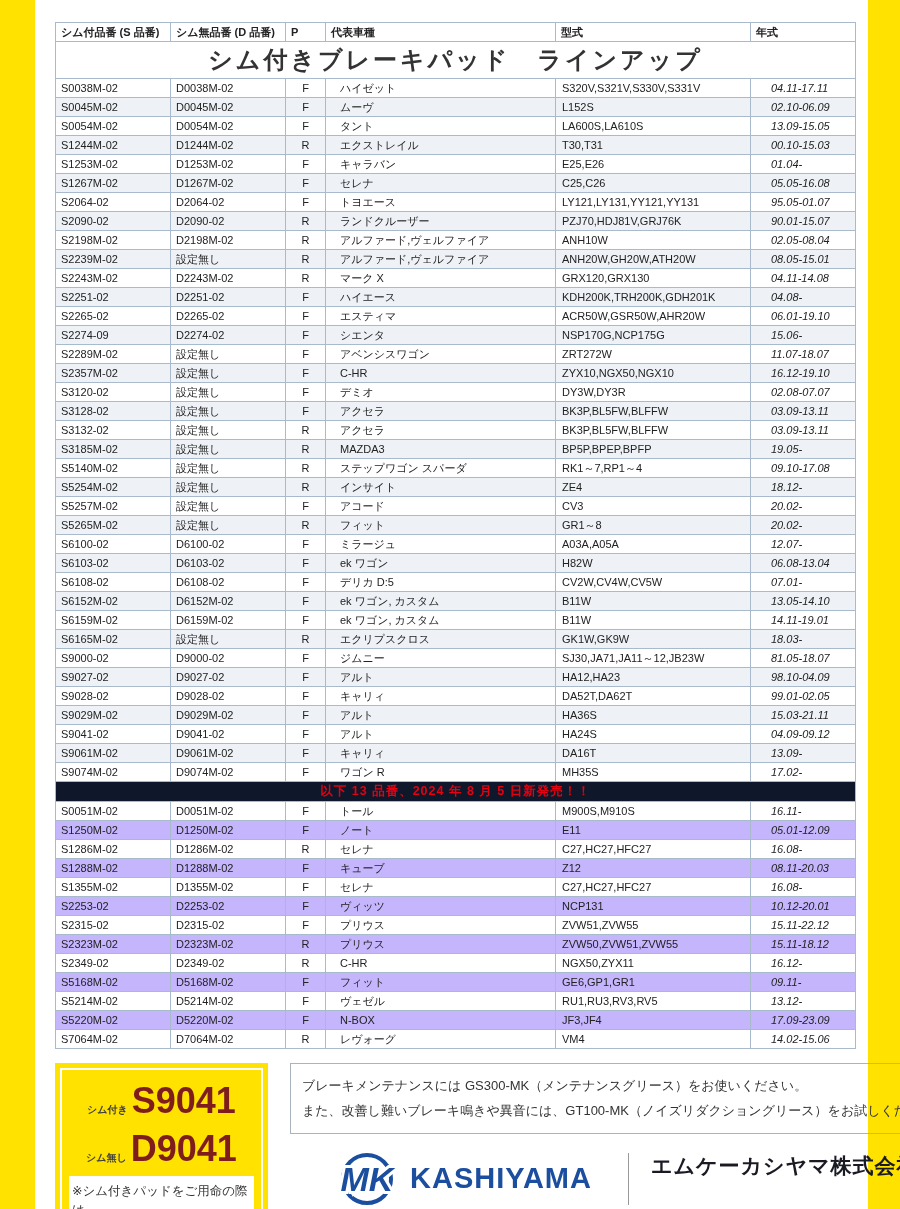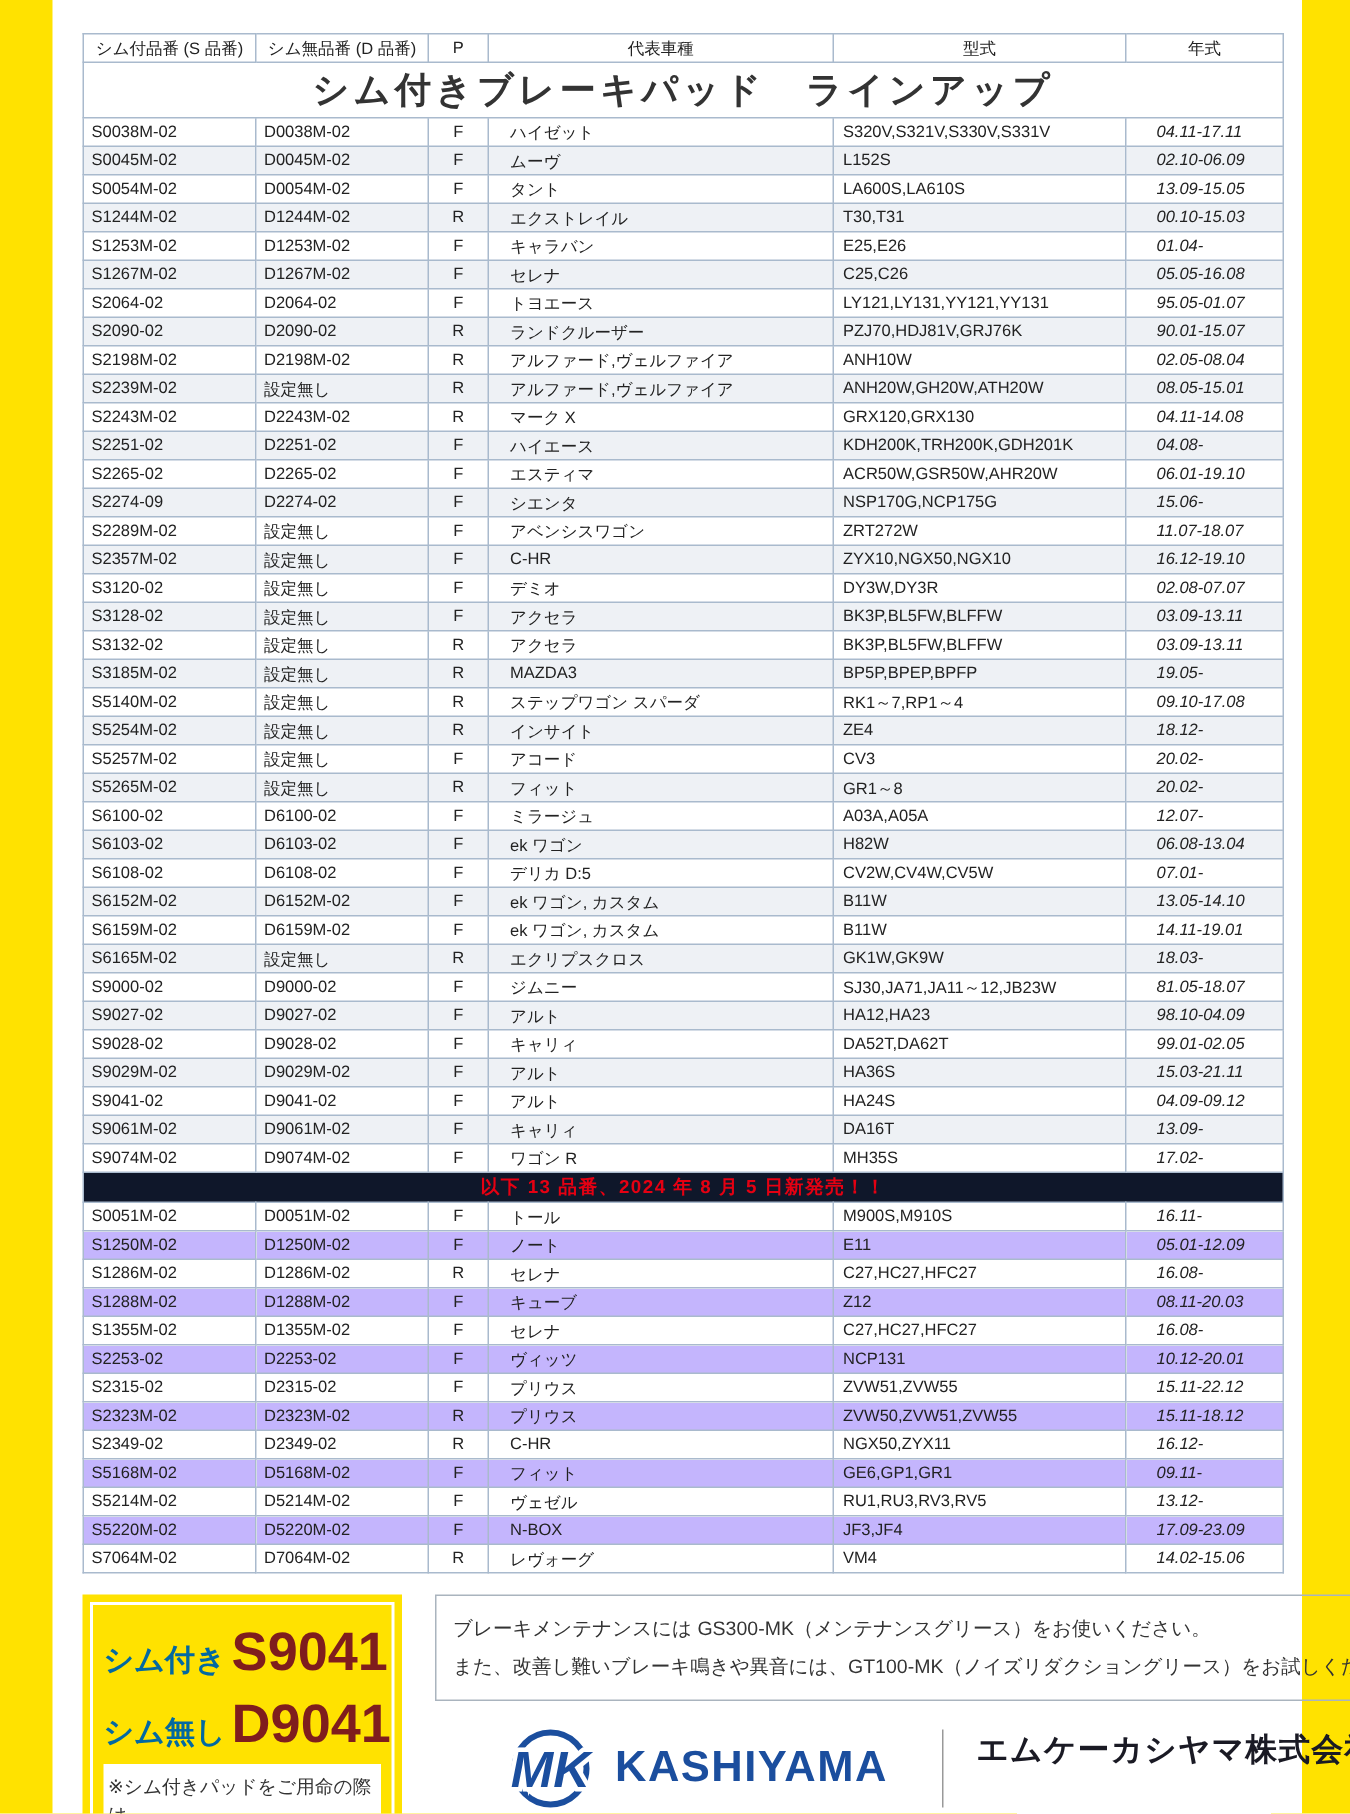--- a/index.html
+++ b/index.html
@@ -23,21 +23,21 @@
     border:1px solid #a9bacd;
     font-size:11px; color:#222; height:19px;
     padding:0 5px; overflow:hidden; white-space:nowrap;
     background:#fff;
   }
   tr.title-row td {
     height:37px; font-size:24px; font-weight:bold; letter-spacing:3px;
     text-align:center; color:#333; background:#fff;
   }
   thead th {
-    background:#e6edf4; font-weight:normal; text-align:center;
+    background:#e6edf4; font-weight:bold; text-align:left;
     height:21px; color:#333;
   }
   tbody td.col0, tbody td.col1 { text-align:left; }
   tbody td.col2 { text-align:center; padding:0; }
   tbody td.col3 { padding-left:14px; }
   tbody td.col4 { padding-left:6px; }
   tbody td.col5 { padding-left:20px;font-style:italic; }
   tr.gray td { background:#eef1f5; }
   tr.pink td { background:#c4b5fd; }
   tr.banner-row td {
@@ -47,21 +47,21 @@
   
   .footer { display:flex; margin:14px 0 0 20px; width:800px; }
   .yellow-box {
     width:213px; min-height:138px; background:#FFE200; padding:5px;
     flex-shrink:0;
   }
   .yellow-box-inner {
     border:2px solid #fff; height:100%; padding:8px 7px 7px; text-align:center;
   }
   .code-line { margin:2px 0 6px; white-space:nowrap; }
-  .code-label { font-size:20px; color:#0369a1; font-weight:bold; margin-right:4px; }
+  .code-label { font-size:10px; color:#404040; font-weight:bold; margin-right:4px; }
   .code-value { font-size:36px; font-weight:bold; color:#7f1d1d; letter-spacing:0; }
   .note-box {
     background:#fff; margin-top:6px; padding:6px 3px;
     font-size:12.5px; color:#333; line-height:1.55; text-align:left;
   }
   .right-col { flex:1; margin-left:22px; display:flex; flex-direction:column; }
   .grease-box {
     border:1px solid #aab4be; padding:9px 11px;
     font-size:13px; color:#333; line-height:1.95; white-space:nowrap; overflow:hidden;
   }

